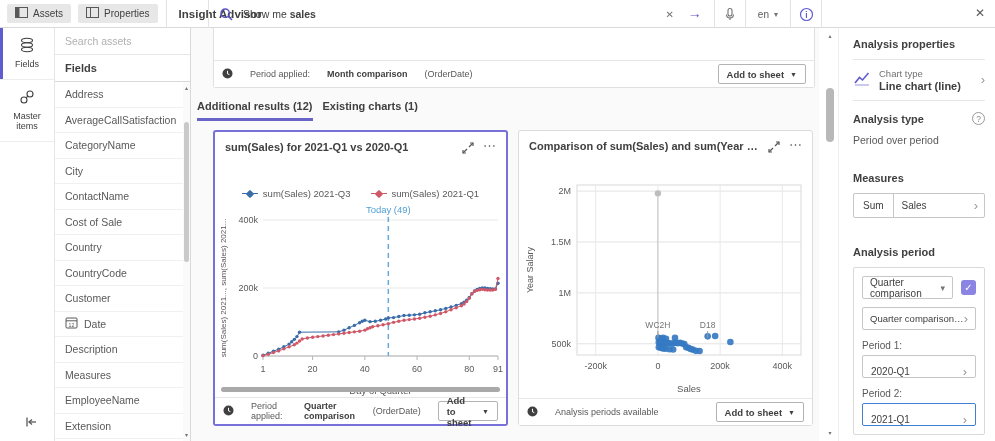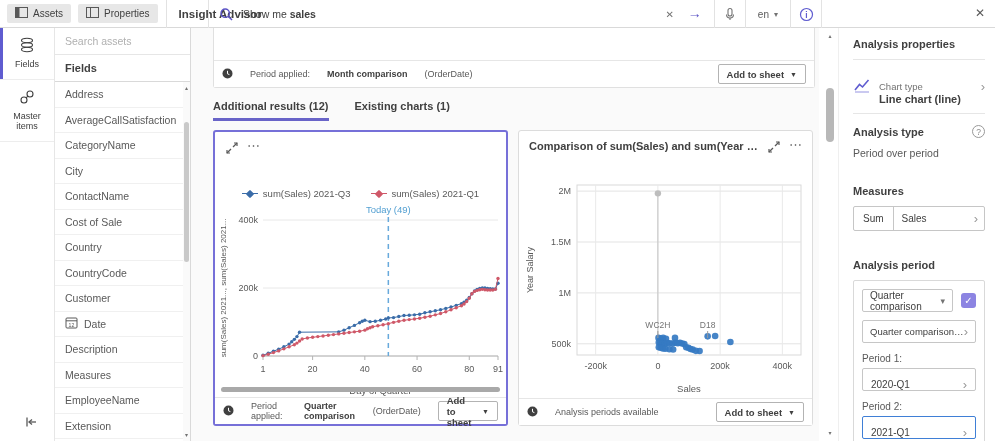--- a/index.html
+++ b/index.html
@@ -54,21 +54,21 @@
   .main { position:absolute; top:28px; left:191px; width:628px; bottom:0; background:#fafafa; }
   .top-card { position:absolute; top:0; left:22px; width:602px; height:60px; background:#fff;
               border:1px solid #e0e0e0; border-top:none; border-radius:0 0 3px 3px; }
   .card-footer { position:absolute; bottom:0; left:0; right:0; height:27px; border-top:1px solid #e6e6e6;
                  display:flex; align-items:center; padding:0 8px; gap:17px; font-size:9px; color:#595959; background:#fff; }
   .card-footer b { color:#404040; }
   .add-btn { margin-left:auto; display:flex; align-items:center; gap:6px; border:1px solid #b3b3b3;
              background:#fff; border-radius:2px; height:20px; padding:0 8px; font-size:9.5px;
              font-weight:bold; color:#404040; cursor:pointer; }
   .add-btn .caret { font-size:7px; color:#404040; }
-  .tabs { position:absolute; top:72px; left:22px; display:flex; gap:26px; }
+  .tabs { position:absolute; top:72px; left:6px; display:flex; gap:10px; }
   .tab { font-size:11px; font-weight:bold; color:#404040; padding-bottom:6px; border-bottom:3px solid transparent; cursor:pointer; }
   .tab.active { border-bottom-color:#6964c8; }
   .card { position:absolute; top:102px; width:295px; height:296px; background:#fff;
           border:1px solid #dcdcdc; border-radius:3px; }
   .card.selected { border:2px solid #7670d8; }
   .card1 { left:22px; } .card2 { left:327px; }
   .card-head { display:flex; align-items:flex-start; padding:9px 8px 0 10px; gap:6px; }
   .card-title { flex:1; font-size:11px; font-weight:bold; color:#404040; white-space:nowrap; overflow:hidden; text-overflow:ellipsis; }
   .more-dots { font-size:13px; color:#595959; line-height:10px; cursor:pointer; padding:0 2px; }
   .legend { position:absolute; top:56px; left:0; right:0; display:flex; justify-content:center; gap:20px;
@@ -86,21 +86,21 @@
   .vscroll .thumb { position:absolute; left:3px; width:8px; top:60px; height:54px; background:#b8b8b8; border-radius:4px; }
   .vscroll .scroll-arrow { width:14px; }
 
   
   .props { position:absolute; top:28px; left:838px; right:0; bottom:0; background:#fff;
            border-left:1px solid #efefef; padding:10px 10px 0 14px; }
   .props h3 { font-size:11px; font-weight:bold; color:#404040; }
   .props .divider { border-top:1px solid #e6e6e6; margin-top:9px; }
   .ct-row { display:flex; align-items:center; gap:8px; padding:8px 0; border-bottom:1px solid #e6e6e6; cursor:pointer; }
   .ct-texts { flex:1; min-width:0; }
-  .ct-label { font-size:9.5px; color:#737373;margin-top:13px; }
+  .ct-label { font-size:9.5px; color:#737373; }
   .ct-value { font-size:11px; font-weight:bold; color:#404040; margin-top:1px; }
   .chev { color:#999; font-size:13px; line-height:10px; }
   .at-row { display:flex; align-items:center; margin-top:11px; }
   .at-row h3 { flex:1; }
   .help-circle { width:13px; height:13px; border-radius:50%; border:1px solid #999; color:#888;
                  font-size:8.5px; display:flex; align-items:center; justify-content:center; }
   .at-value { font-size:10.5px; color:#595959; margin-top:9px; }
   .measures-h { margin-top:26px; }
   .measure-row { margin-top:9px; border:1px solid #c6c6c6; border-radius:2px; height:25px;
                  display:flex; align-items:center; background:#fff; cursor:pointer; }
@@ -297,20 +297,21 @@
       </div>
     </div>
 
     <div class="tabs">
         <div class="tab active">Additional results (12)</div>
         <div class="tab">Existing charts (1)</div>
       </div>
 
     <div class="card card1 selected">
       <div class="card-head">
+        <div class="card-title">sum(Sales) for 2021-Q1 vs 2020-Q1</div>
         <span>
           <svg width="14" height="14">
               <line x1="8" y1="6" x2="12" y2="2" stroke="#595959" stroke-width="1.2"></line>
               <polyline points="9,2 12,2 12,5" fill="none" stroke="#595959" stroke-width="1.2"></polyline>
               <line x1="6" y1="8" x2="2" y2="12" stroke="#595959" stroke-width="1.2"></line>
               <polyline points="2,9 2,12 5,12" fill="none" stroke="#595959" stroke-width="1.2"></polyline>
             </svg>
         </span>
         <span class="more-dots">⋯</span>
       </div>

